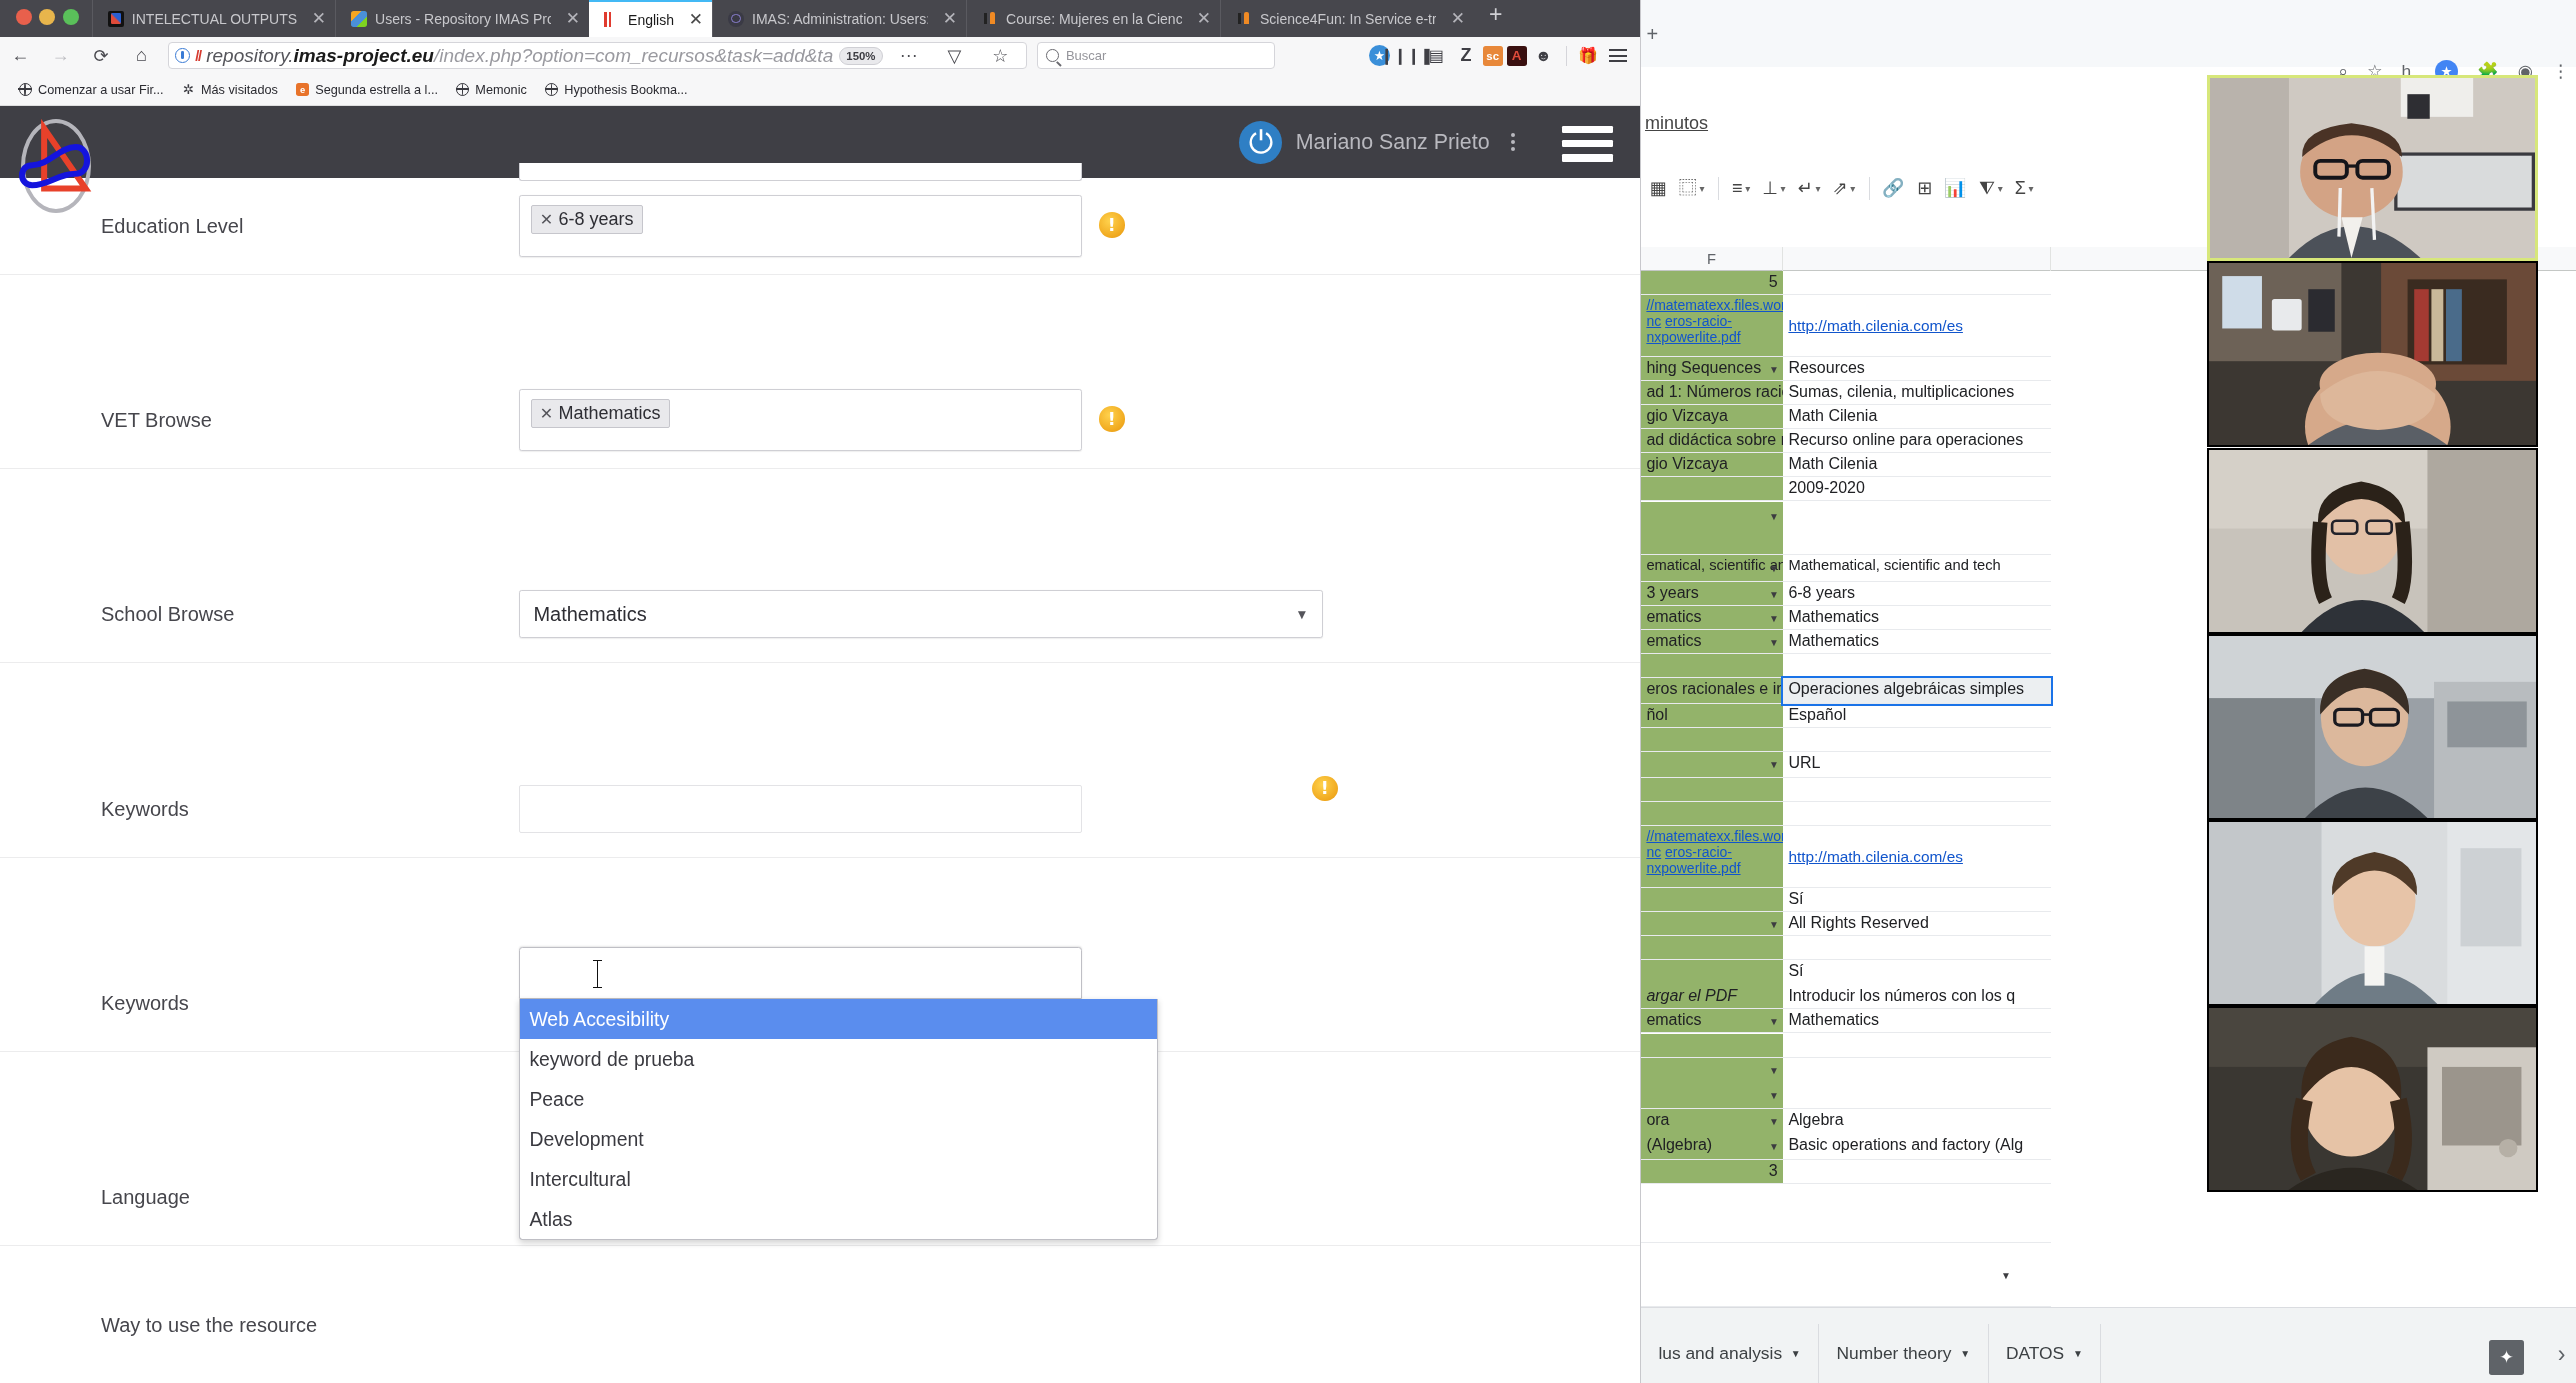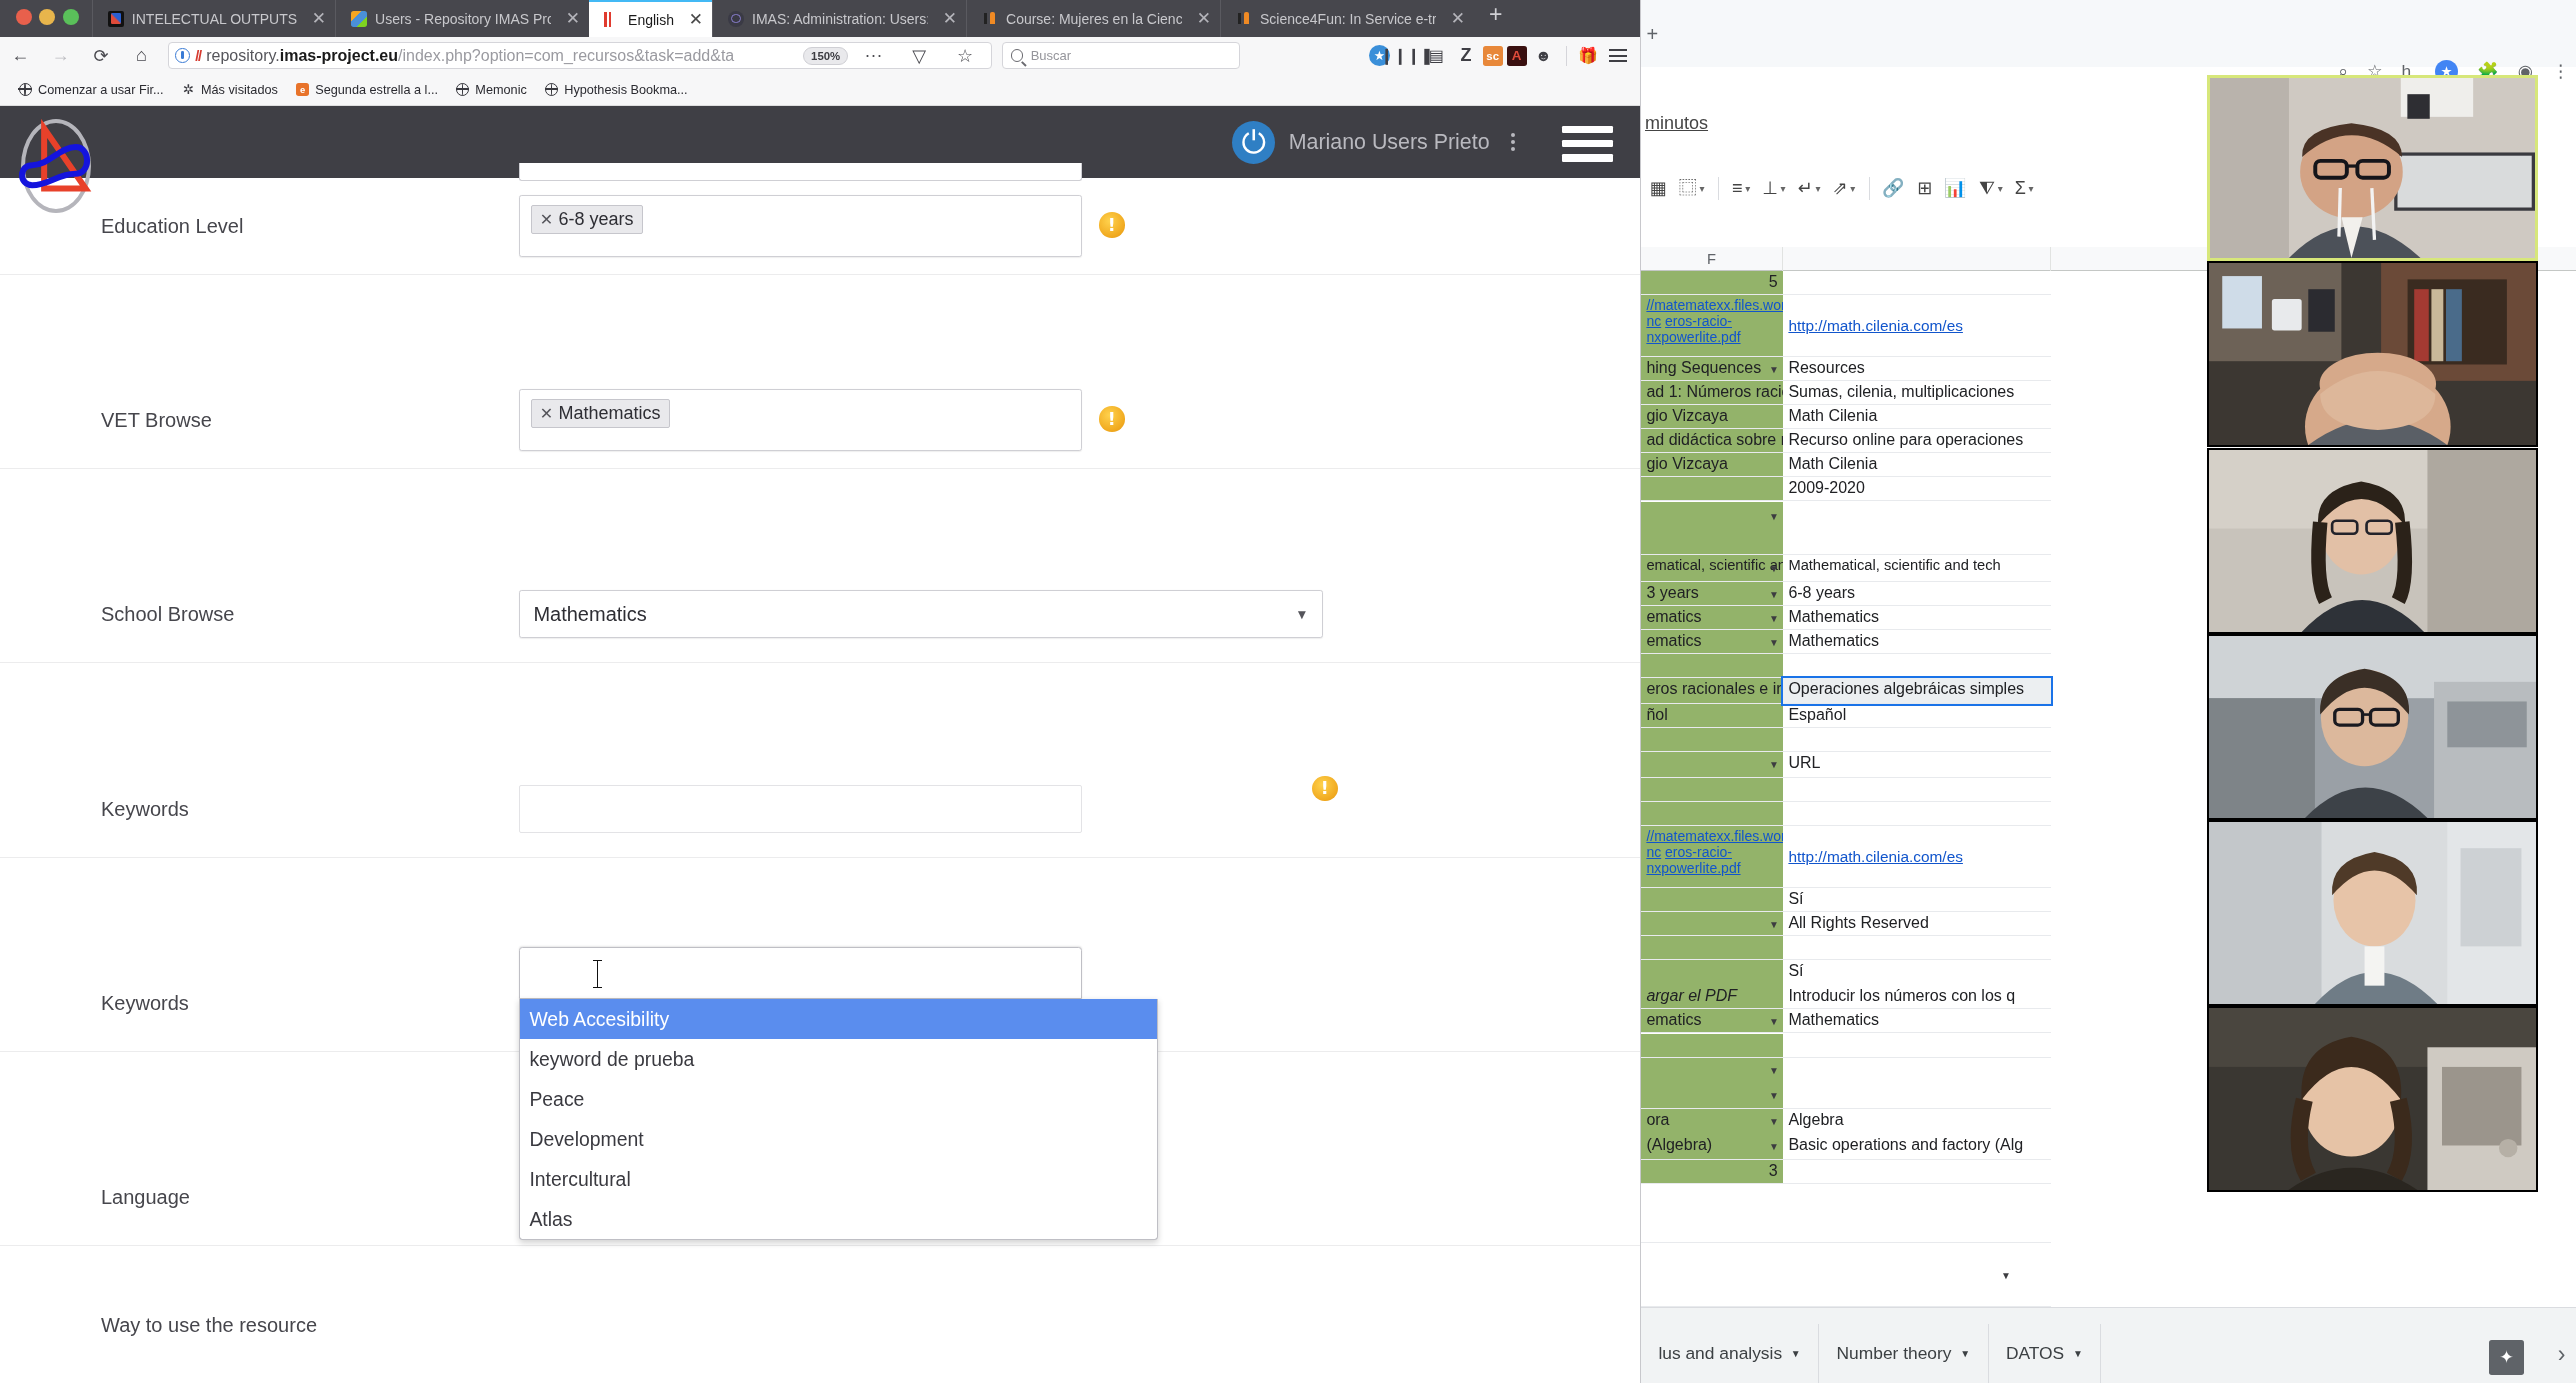--- a/index.html
+++ b/index.html
@@ -37,21 +37,21 @@
 
   
   .navbar { position:absolute; left:0; top:37px; width:1640px; height:37px; background:#f7f7f8; display:flex; align-items:center; }
   .navicon { color:#4c4c52; font-size:18px; margin:0 8.7px; display:flex; align-items:center; justify-content:center; width:23px; }
   .navicon.dim { color:#bdbdc2; }
   .urlbar { flex:0 0 824px; height:27px; margin-left:6.7px; background:#fff; border:0.7px solid #d5d5da; border-radius:4px;
             display:flex; align-items:center; padding:0 6px; gap:5.4px; }
   .shield { width:14.7px;height:14.7px;border:1.7px solid #3a7bd5;border-radius:50%;position:relative;flex:0 0 14.7px;}
   .shield:after{content:"";position:absolute;left:4.7px;top:2px;width:2.7px;height:8px;background:#3a7bd5;border-radius:1.3px;}
   .nolock { color:#d63a2f; font-size:14.7px; font-weight:bold; letter-spacing:-1.3px; flex:0 0 auto;}
-  .urltext { font-size:16px; color:#9a9aa0; white-space:nowrap; overflow:hidden; flex:1 1 auto;}
+  .urltext { font-size:19px; color:#9a9aa0; white-space:nowrap; overflow:hidden; flex:1 1 auto;font-style:italic;}
   .urltext b { color:#1a1a1a; font-weight:700;}
   .urltext .dark { color:#55555b; }
   .zoombadge { background:#e9e9ec; border:0.7px solid #cfcfd4; border-radius:9.4px; font-size:11.4px; color:#3c3c42;
                padding:2px 6.7px; flex:0 0 auto; font-weight:bold;}
   .searchbar { flex:0 0 238px; height:27px; margin-left:9.4px; background:#fff; border:0.7px solid #d5d5da; border-radius:4px;
                display:flex; align-items:center; padding:0 8px; gap:7.4px; }
   .mag { width:12.7px;height:12.7px;border:1.7px solid #6a6a70;border-radius:50%;position:relative;flex:0 0 12.7px;}
   .mag:after{content:"";position:absolute;right:-4.7px;bottom:-3.4px;width:6px;height:1.7px;background:#6a6a70;transform:rotate(45deg);}
   .searchph { font-size:13px; color:#95959b; }
   .toolicons { display:flex; align-items:center; gap:4px; margin-left:auto; padding-right:9.4px; }
@@ -286,21 +286,21 @@
       <svg width="87" height="107" viewBox="0 0 130 160">
         <polygon points="48,20 48,110 110,110" fill="none" stroke="#e8412a" stroke-width="9"></polygon>
         <path d="M30,105 C10,105 10,75 30,75 C55,75 72,48 95,48 C118,48 118,88 95,88 C68,88 55,105 30,105 Z" fill="none" stroke="#1414dd" stroke-width="9"></path>
       </svg>
     </div>
 
     <div class="usrbox">
       <div class="uavatar">
           <span>⏻</span>
         </div>
-      <div class="uname">Mariano Users Prieto</div>
+      <div class="uname">Mariano Sanz Prieto</div>
       <div class="kebab">
           <i></i>
           <i></i>
           <i></i>
         </div>
     </div>
     <div class="menubtn">
         <i></i>
         <i></i>
         <i></i>

